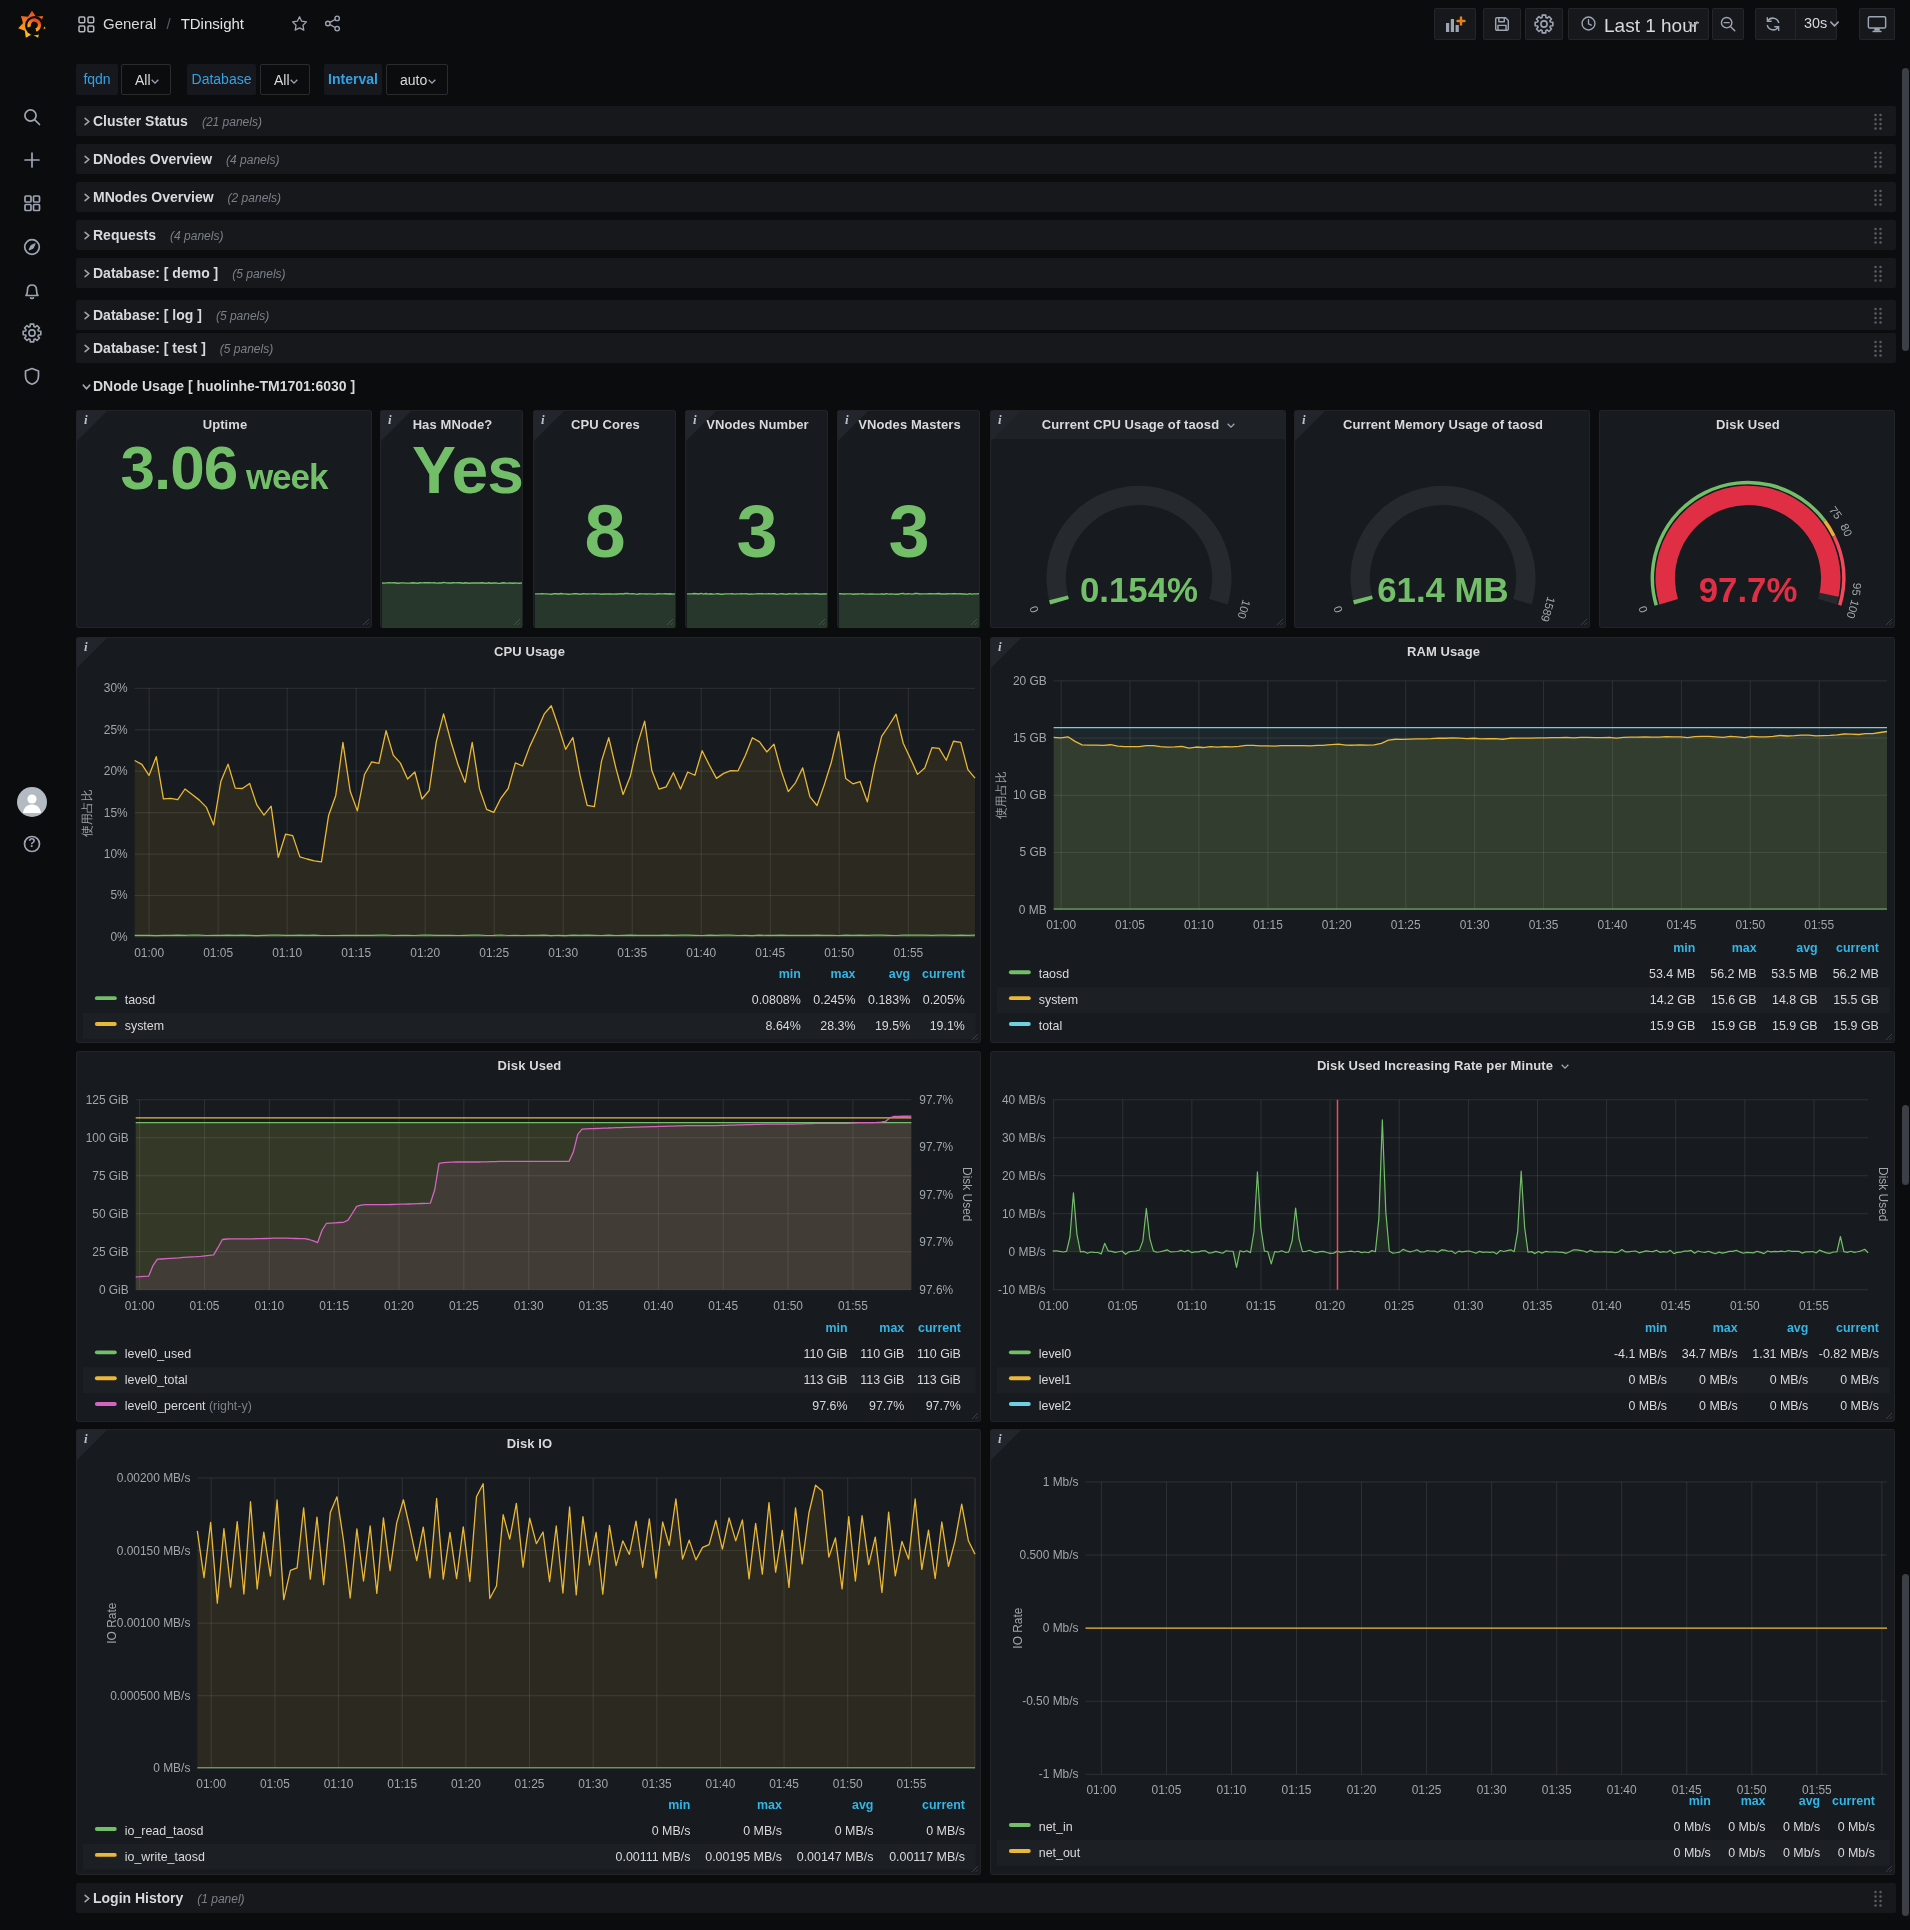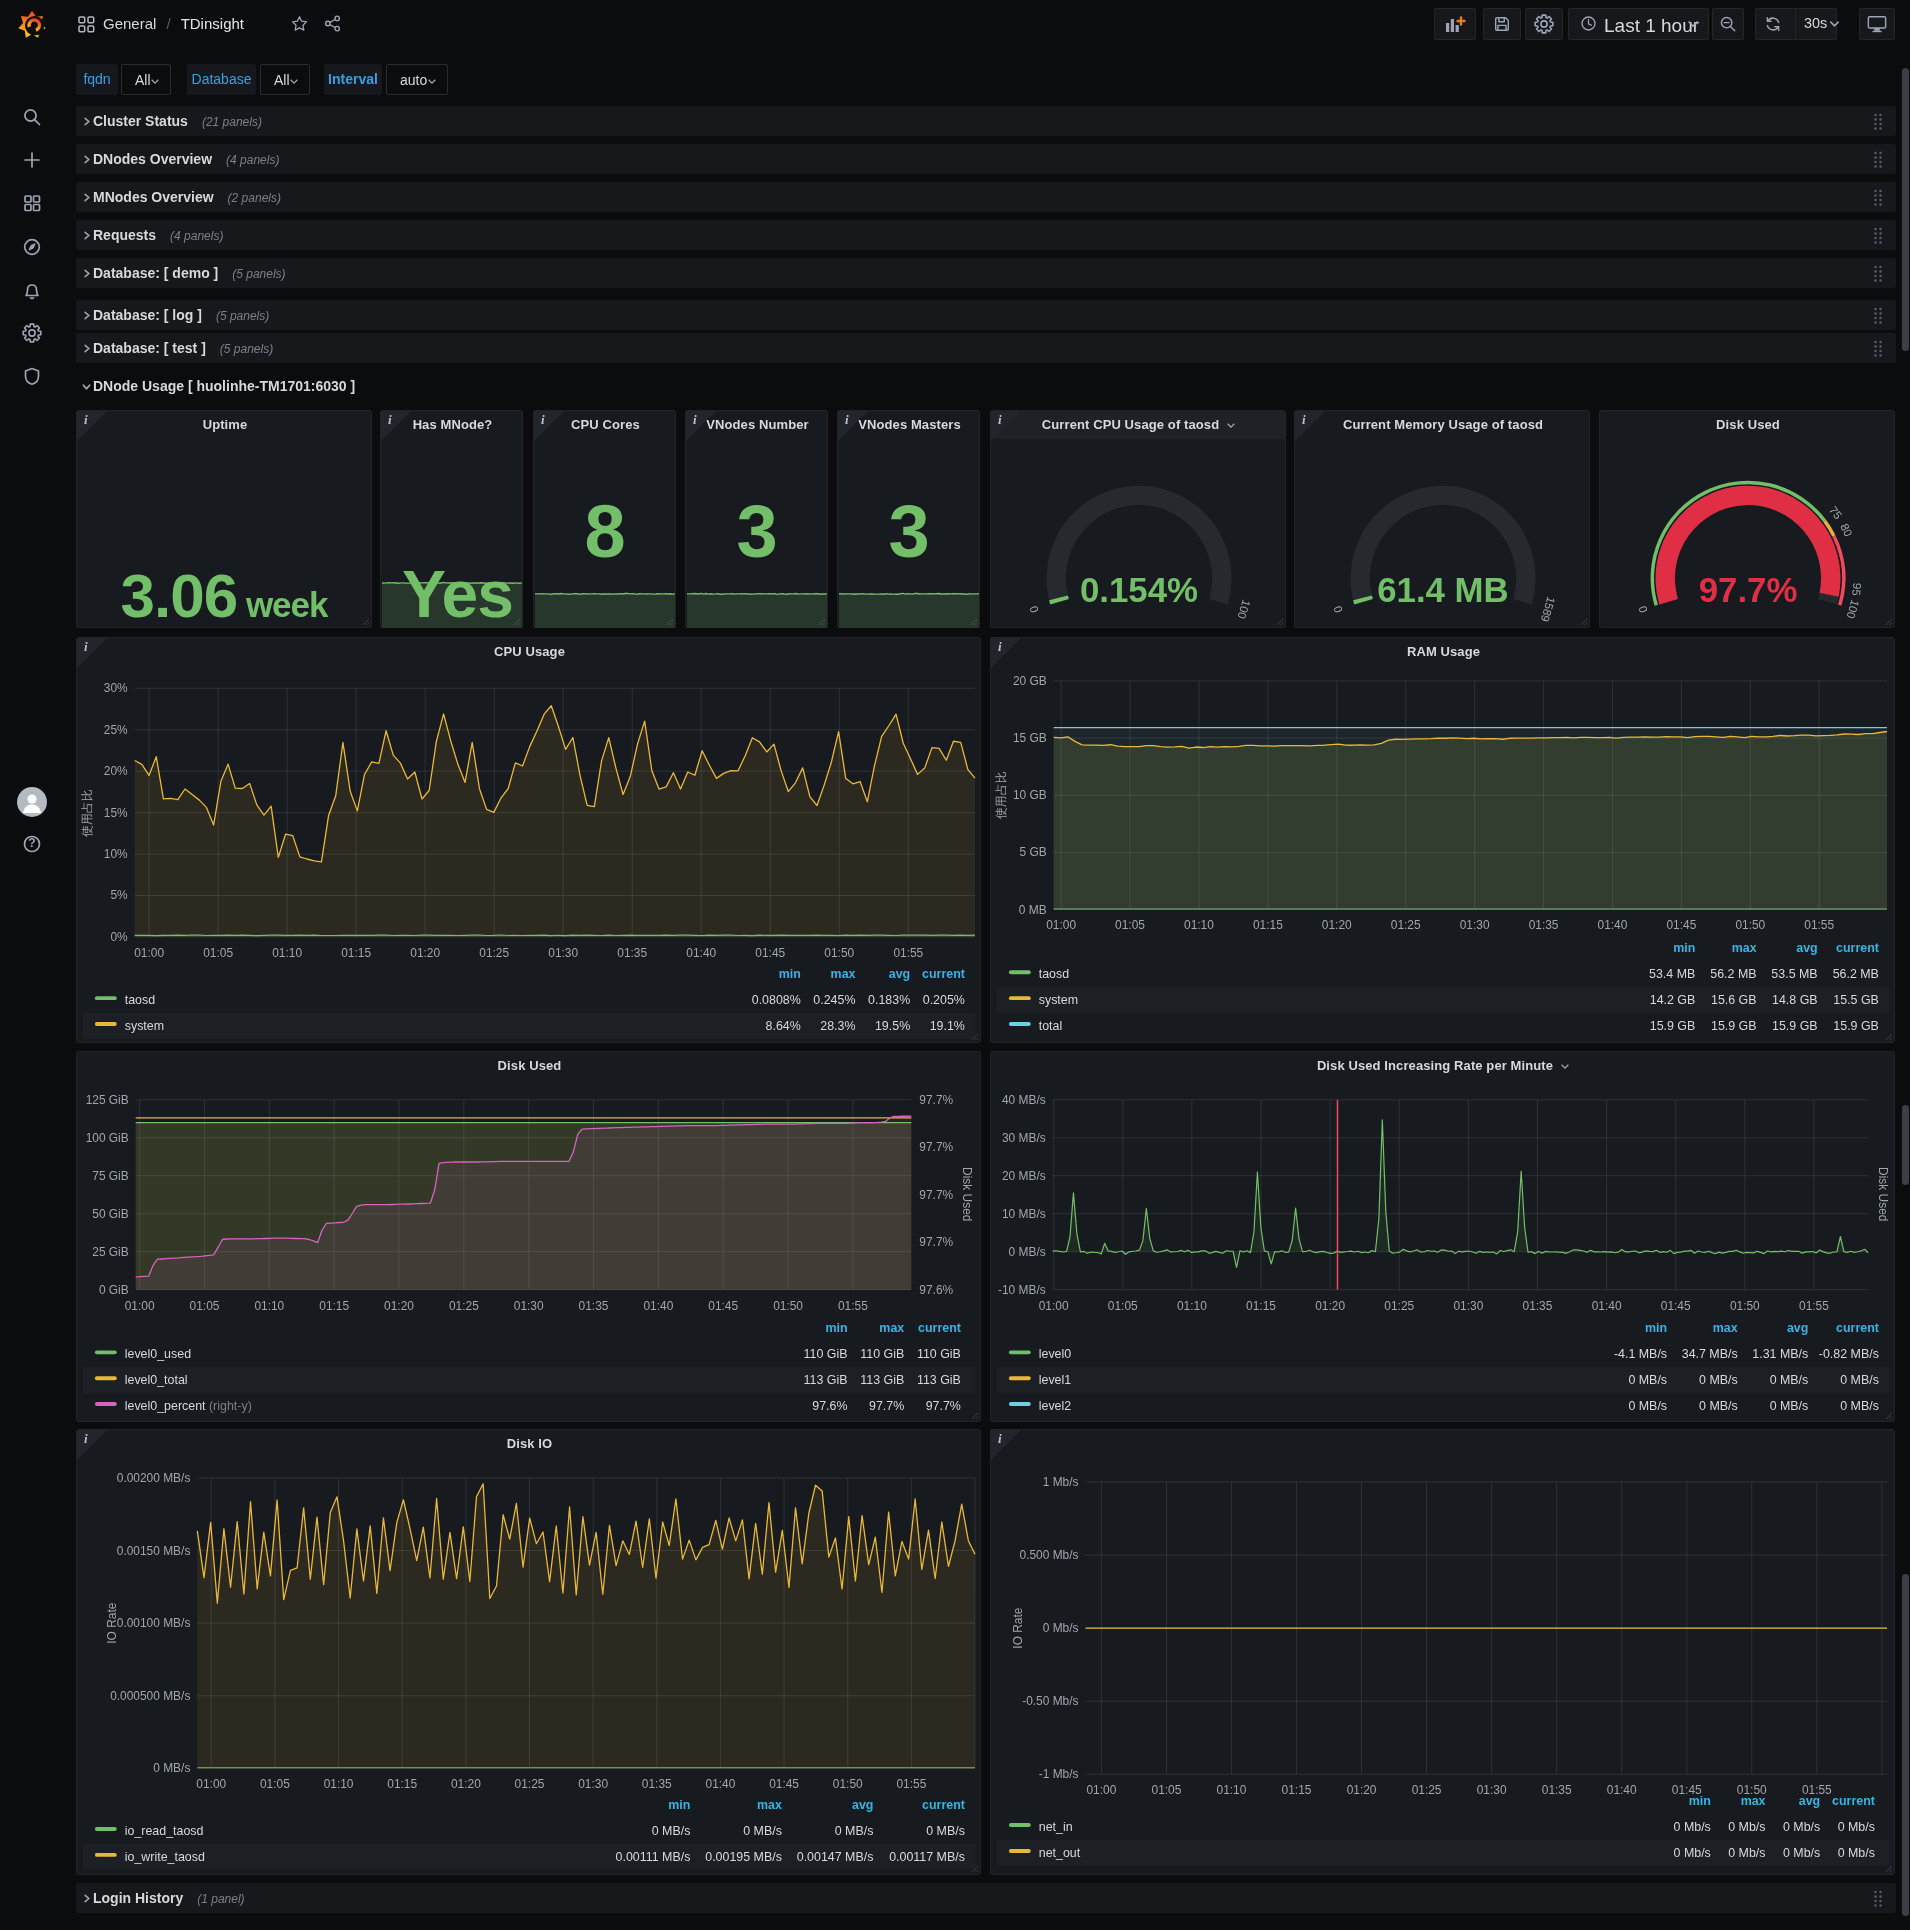--- a/index.html
+++ b/index.html
@@ -290,37 +290,37 @@
 <div style="position:absolute;left:1902px;top:1105px;width:7px;height:80px;background:#3c3f45;border-radius:3.5px"></div>
 <div style="position:absolute;left:1902px;top:1574px;width:7px;height:342px;background:#3c3f45;border-radius:3.5px"></div>
 <div class="panel" style="left:76px;top:410px;width:296px;height:218px">
     <div class="ptitle" style="width:296px">Uptime</div>
     <div class="icorner"></div>
     <div class="iglyph">i</div>
     <svg style="position:absolute;right:2px;bottom:2px" width="7" height="7" viewBox="0 0 7 7">
       <line x1="1" y1="7" x2="7" y2="1" stroke="#3a3d42" stroke-width="1"></line>
       <line x1="4.5" y1="7" x2="7" y2="4.5" stroke="#3a3d42" stroke-width="1"></line>
     </svg>
-    <div style="position:absolute;left:0;top:0;width:100%;height:100%;display:flex;align-items:flex-end;justify-content:center;padding-top:26px">
+    <div style="position:absolute;left:0;top:0;width:100%;height:100%;display:flex;align-items:flex-start;justify-content:center;padding-top:26px">
       <div style="font-weight:600;color:#73bf69;letter-spacing:-1px;line-height:1"><span style="font-size:62px">3.06</span><span style="font-size:35px"> week</span></div>
     </div>
   </div>
 <div class="panel" style="left:380px;top:410px;width:143px;height:218px">
     <div class="ptitle" style="width:143px">Has MNode?</div>
     <div class="icorner"></div>
     <div class="iglyph">i</div>
     <svg style="position:absolute;right:2px;bottom:2px" width="7" height="7" viewBox="0 0 7 7">
       <line x1="1" y1="7" x2="7" y2="1" stroke="#3a3d42" stroke-width="1"></line>
       <line x1="4.5" y1="7" x2="7" y2="4.5" stroke="#3a3d42" stroke-width="1"></line>
     </svg>
     <svg class="csvg" width="143" height="218" viewBox="0 0 144.125 219">
       <polygon points="1.0,218.0 1.0,173.0 3.4,173.1 5.8,172.9 8.2,172.8 10.6,172.9 13.0,172.8 15.4,173.0 17.7,173.3 20.1,172.9 22.5,172.9 24.9,173.1 27.3,173.1 29.7,173.0 32.1,172.8 34.5,173.0 36.9,173.2 39.3,172.7 41.7,172.9 44.1,172.6 46.4,172.7 48.8,172.6 51.2,172.9 53.6,172.7 56.0,173.1 58.4,173.0 60.8,173.0 63.2,172.4 65.6,172.9 68.0,173.0 70.4,173.0 72.8,172.7 75.2,172.9 77.5,172.8 79.9,172.8 82.3,173.2 84.7,172.8 87.1,173.0 89.5,173.2 91.9,172.9 94.3,173.0 96.7,173.0 99.1,173.0 101.5,172.7 103.9,173.0 106.2,173.3 108.6,172.7 111.0,173.2 113.4,173.0 115.8,172.9 118.2,173.4 120.6,173.2 123.0,172.7 125.4,173.0 127.8,173.1 130.2,173.0 132.6,173.2 134.9,173.0 137.3,173.1 139.7,173.3 142.1,172.9 142.1,218.0" fill="rgba(115,191,105,0.18)" stroke="none"></polygon>
       <polyline points="1.0,173.0 3.4,173.1 5.8,172.9 8.2,172.8 10.6,172.9 13.0,172.8 15.4,173.0 17.7,173.3 20.1,172.9 22.5,172.9 24.9,173.1 27.3,173.1 29.7,173.0 32.1,172.8 34.5,173.0 36.9,173.2 39.3,172.7 41.7,172.9 44.1,172.6 46.4,172.7 48.8,172.6 51.2,172.9 53.6,172.7 56.0,173.1 58.4,173.0 60.8,173.0 63.2,172.4 65.6,172.9 68.0,173.0 70.4,173.0 72.8,172.7 75.2,172.9 77.5,172.8 79.9,172.8 82.3,173.2 84.7,172.8 87.1,173.0 89.5,173.2 91.9,172.9 94.3,173.0 96.7,173.0 99.1,173.0 101.5,172.7 103.9,173.0 106.2,173.3 108.6,172.7 111.0,173.2 113.4,173.0 115.8,172.9 118.2,173.4 120.6,173.2 123.0,172.7 125.4,173.0 127.8,173.1 130.2,173.0 132.6,173.2 134.9,173.0 137.3,173.1 139.7,173.3 142.1,172.9" fill="none" stroke="#73bf69" stroke-width="1.4" stroke-linejoin="round"></polyline>
     </svg>
-    <div style="position:absolute;left:6px;top:0;width:100%;height:100%;display:flex;align-items:flex-end;justify-content:center;padding-top:26px">
+    <div style="position:absolute;left:16px;top:0;width:100%;height:100%;display:flex;align-items:flex-start;justify-content:center;padding-top:26px">
       <div style="font-weight:600;color:#73bf69;letter-spacing:-1px;line-height:1"><span style="font-size:66px">Yes</span></div>
     </div>
   </div>
 <div class="panel" style="left:533px;top:410px;width:143px;height:218px">
     <div class="ptitle" style="width:143px">CPU Cores</div>
     <div class="icorner"></div>
     <div class="iglyph">i</div>
     <svg style="position:absolute;right:2px;bottom:2px" width="7" height="7" viewBox="0 0 7 7">
       <line x1="1" y1="7" x2="7" y2="1" stroke="#3a3d42" stroke-width="1"></line>
       <line x1="4.5" y1="7" x2="7" y2="4.5" stroke="#3a3d42" stroke-width="1"></line>

